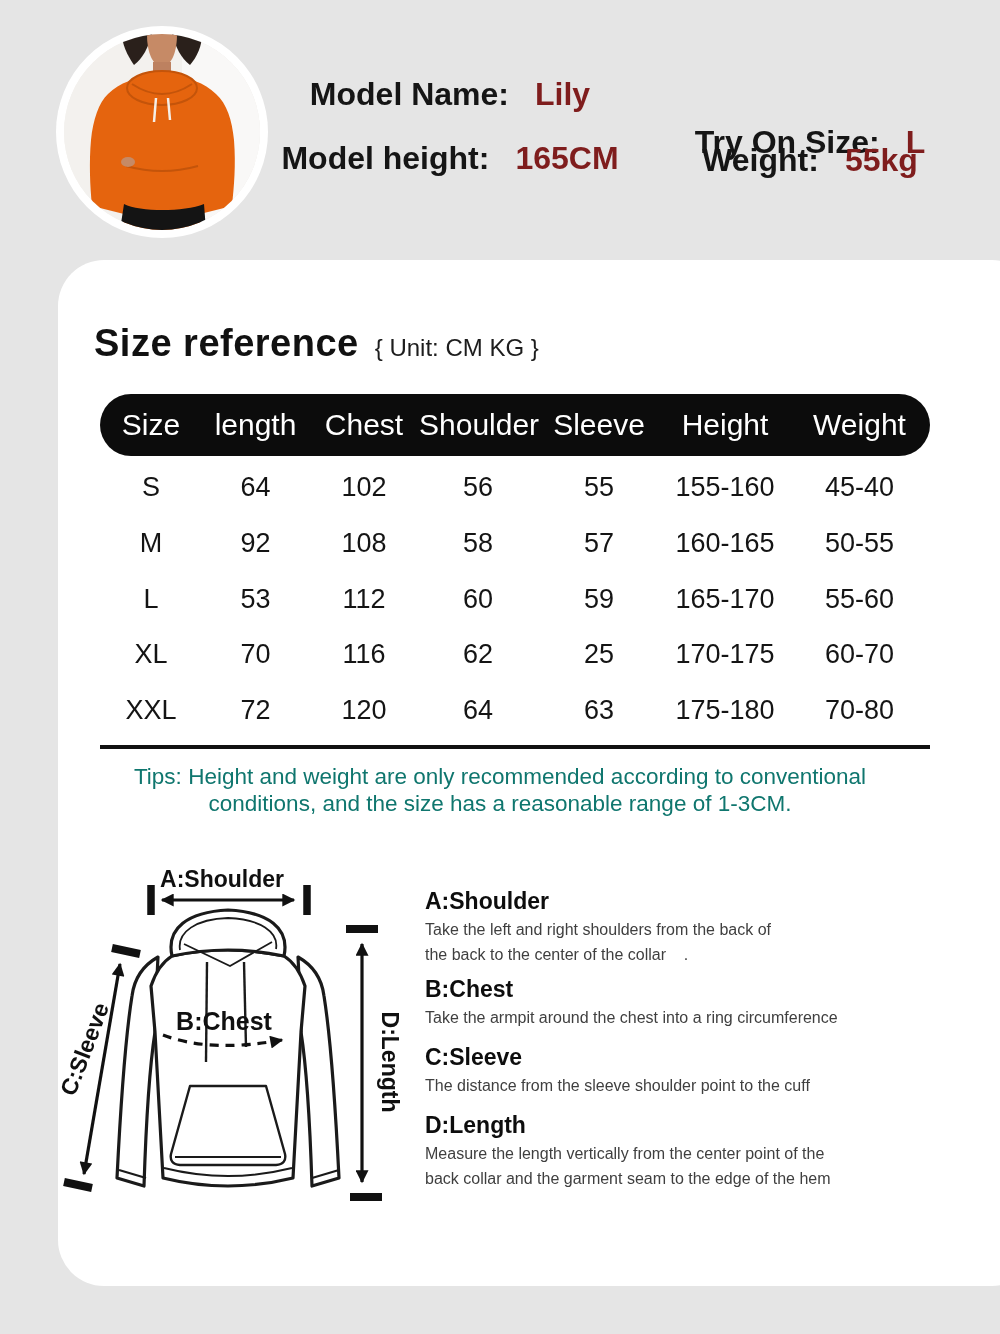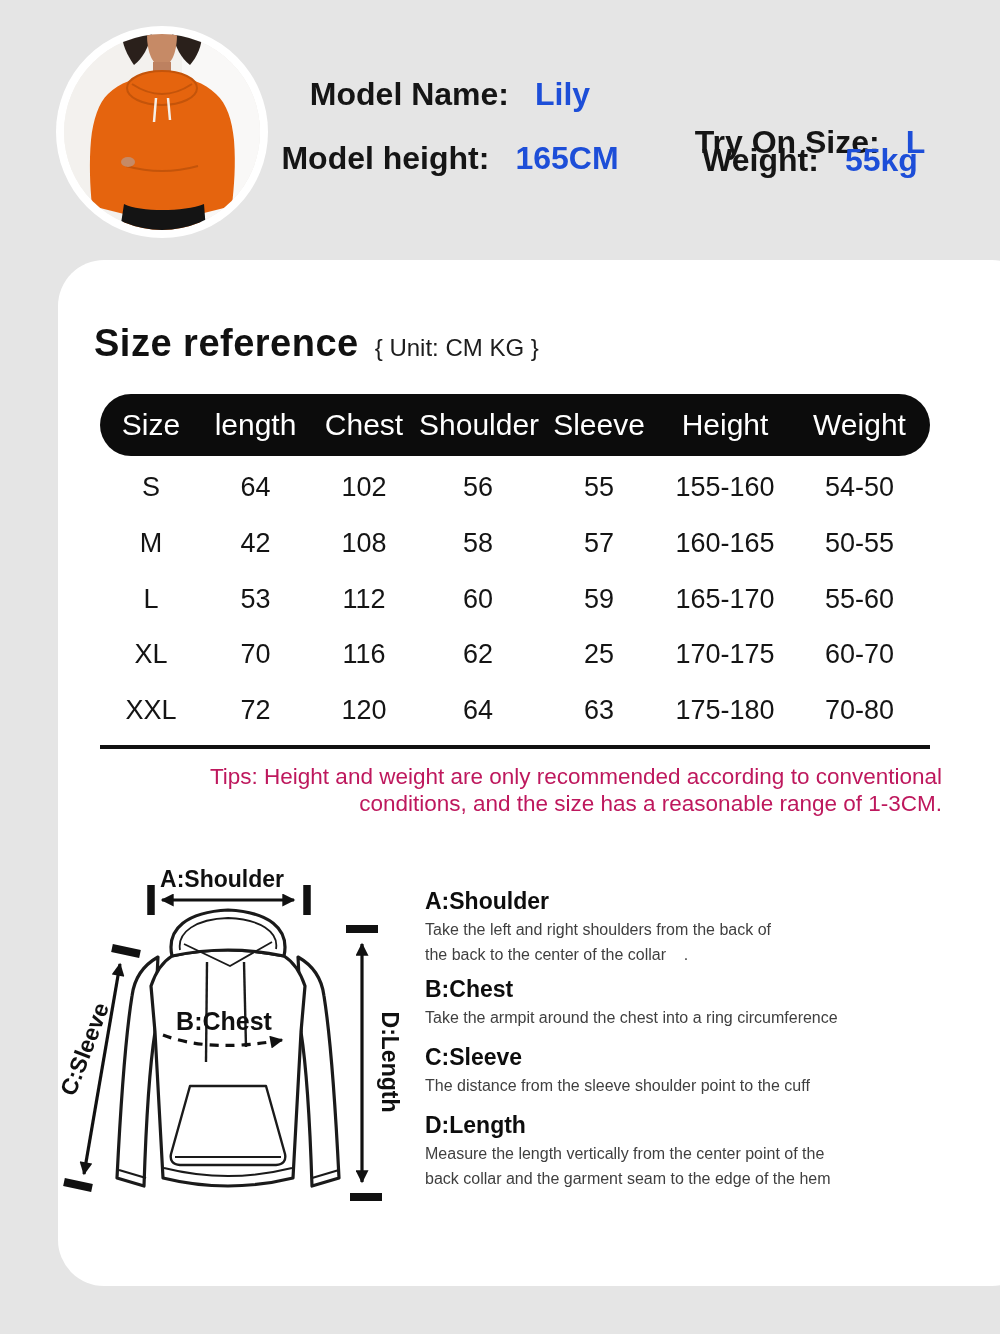--- a/index.html
+++ b/index.html
@@ -13,21 +13,21 @@
   .photo-ring {
     position:absolute; left:56px; top:26px; width:212px; height:212px;
     border-radius:50%; background:#ffffff;
   }
   .photo-clip {
     position:absolute; left:8px; top:8px; width:196px; height:196px;
     border-radius:50%; overflow:hidden; background:#f3f1ee;
   }
   .hfield { position:absolute; display:flex; justify-content:center; align-items:baseline; gap:26px;
             font-size:32px; font-weight:600; color:#151515; white-space:nowrap; }
-  .hfield .val { color:#1d4ed8; }
+  .hfield .val { color:#7f1d1d; }
   .f1 { left:250px; top:76px;  width:400px; }
   .f2 { left:650px; top:92px;  width:320px;margin-top:32px; }
   .f3 { left:240px; top:140px; width:420px; }
   .f4 { left:650px; top:142px; width:320px; }
   
   .card {
     position:absolute; left:58px; top:260px; width:980px; height:1026px;
     background:#ffffff; border-radius:46px;
   }
   .title-row { position:absolute; left:36px; top:62px; display:flex; align-items:baseline; gap:16px; }
@@ -45,22 +45,22 @@
     position:absolute; left:42px; top:200px; width:830px;
   }
   .tr {
     display:grid; grid-template-columns:102px 107px 110px 118px 124px 128px 141px;
     height:55.7px; align-items:center;
   }
   .td { text-align:center; font-size:27px; color:#141414; }
   .divider { position:absolute; left:42px; top:485px; width:830px; height:3.5px; background:#111; }
   .tips {
     position:absolute; left:0; top:503px; width:884px;
-    text-align:right; white-space:pre-line;
-    font-size:22.5px; line-height:27px; color:#be185d;
+    text-align:center; white-space:pre-line;
+    font-size:22.5px; line-height:27px; color:#0f766e;
   }
   
   .diagram { position:absolute; left:2px; top:596px; }
   .legend  { position:absolute; left:367px; top:622px; width:505px; }
   .legend-item { position:absolute; left:0; width:505px; }
   .li-a { top:6px; } .li-b { top:94px; } .li-c { top:162px; } .li-d { top:230px; }
   .legend-item h3 { font-size:23px; font-weight:700; color:#0d0d0d; line-height:26px; }
   .legend-item p  { margin-top:4px; font-size:16px; color:#3f3f3f; line-height:24.5px; white-space:pre-line; }
 </style>
 </head>
@@ -131,25 +131,25 @@
         <div class="th">Weight</div>
       </div>
     <div class="tbody">
         <div class="tr">
           <div class="td">S</div>
           <div class="td">64</div>
           <div class="td">102</div>
           <div class="td">56</div>
           <div class="td">55</div>
           <div class="td">155-160</div>
-          <div class="td">54-50</div>
+          <div class="td">45-40</div>
         </div>
         <div class="tr">
           <div class="td">M</div>
-          <div class="td">42</div>
+          <div class="td">92</div>
           <div class="td">108</div>
           <div class="td">58</div>
           <div class="td">57</div>
           <div class="td">160-165</div>
           <div class="td">50-55</div>
         </div>
         <div class="tr">
           <div class="td">L</div>
           <div class="td">53</div>
           <div class="td">112</div>

